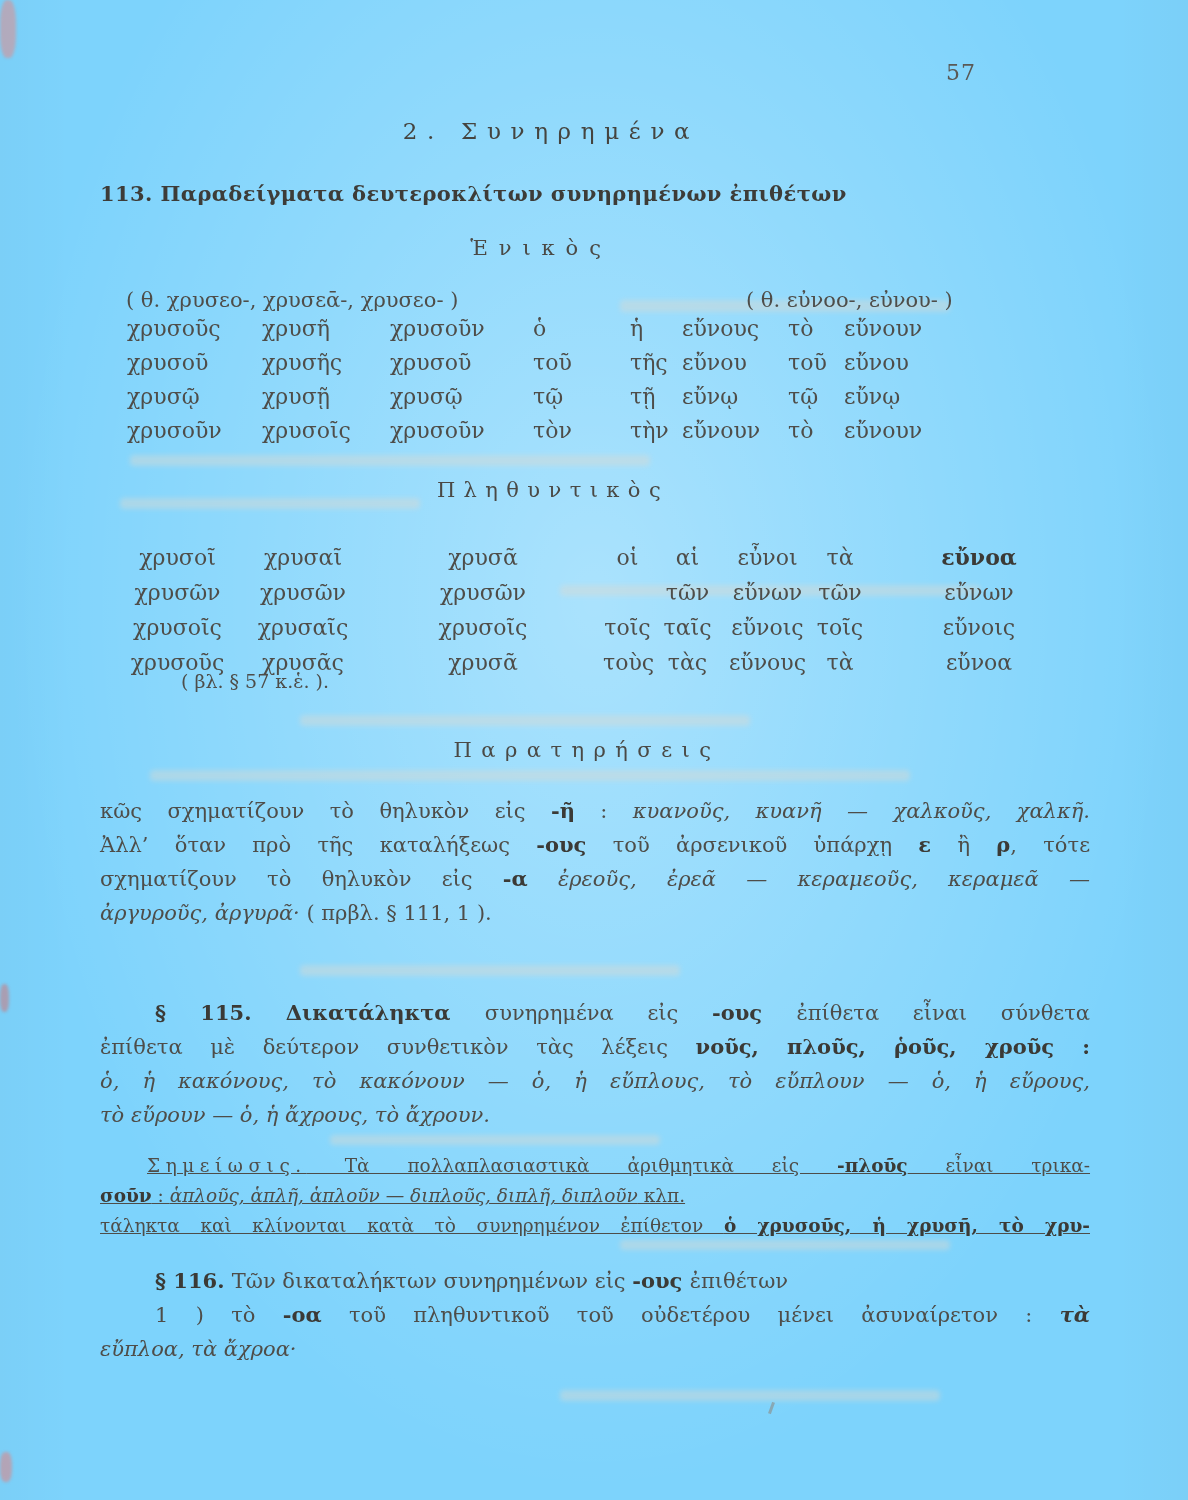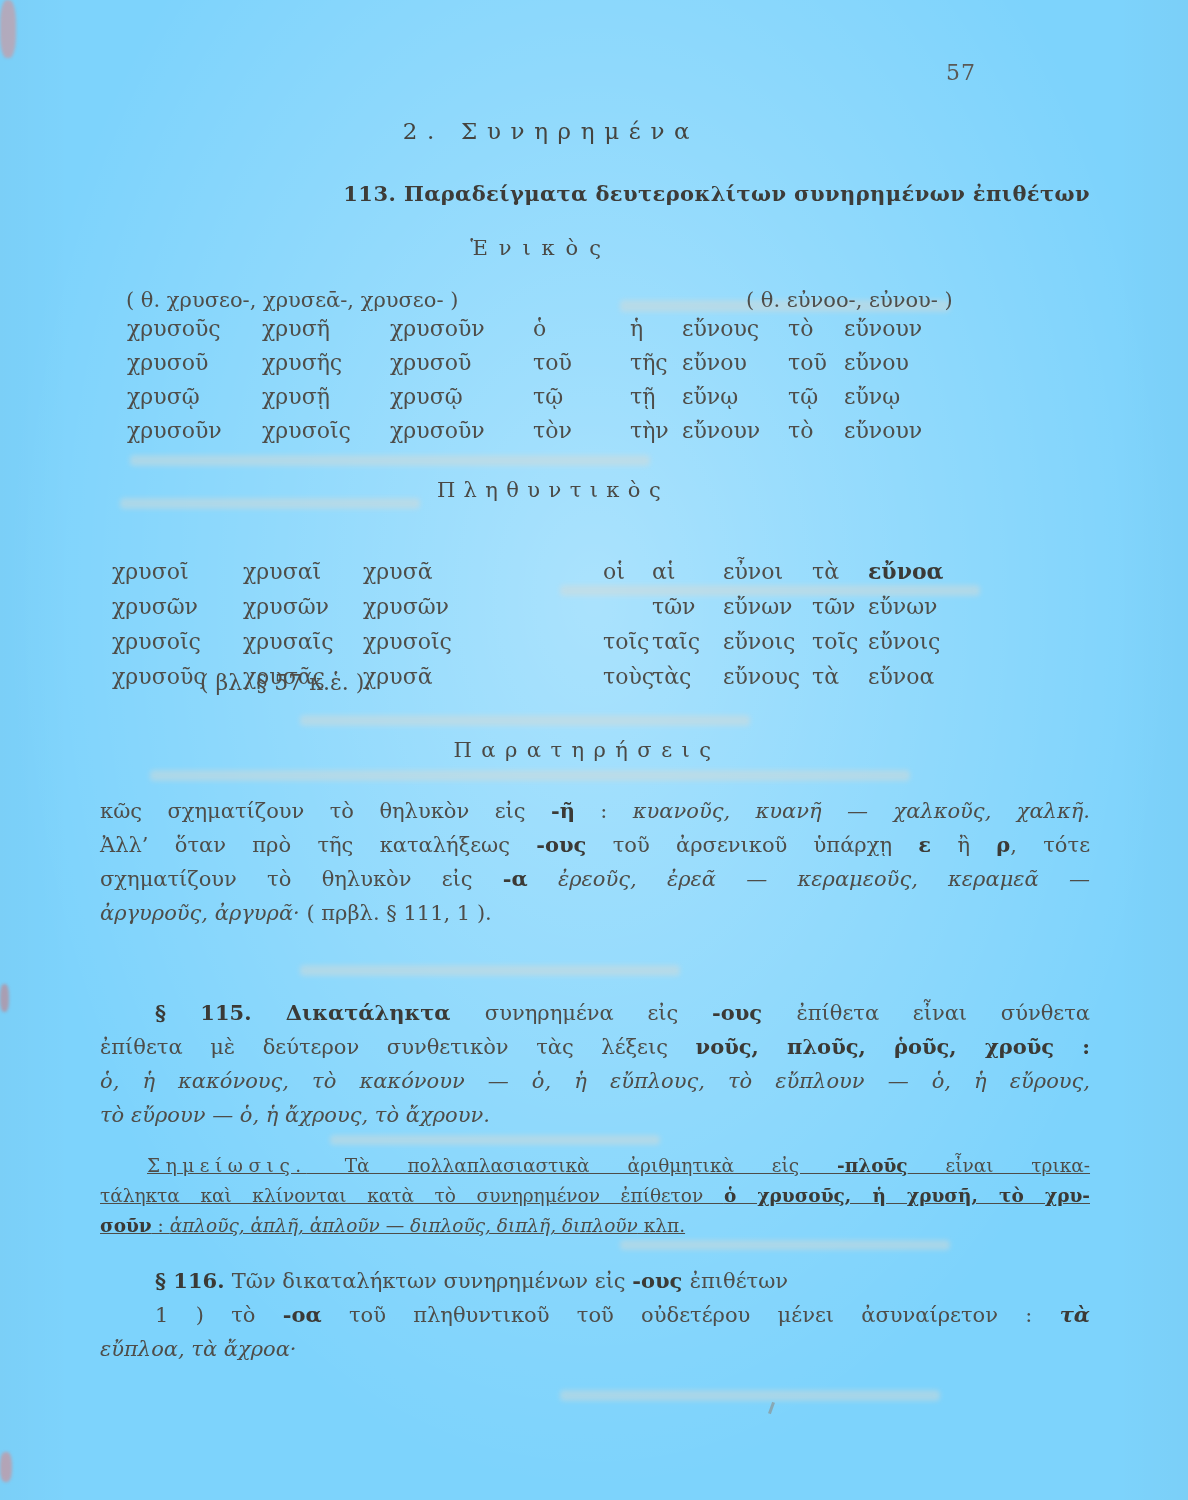--- a/index.html
+++ b/index.html
@@ -17,40 +17,40 @@
       radial-gradient(ellipse at 50% 40%, rgba(255,255,255,.35), rgba(0,0,0,0) 70%),
       linear-gradient(90deg, rgba(0,0,0,.02), rgba(0,0,0,0) 6%, rgba(0,0,0,0) 94%, rgba(0,0,0,.02));
     pointer-events:none;
   }
   .content { position:absolute; left:100px; top:0; width:990px; }
 
   .page-number { position:absolute; left:946px; top:60px; font-size:22px; color:#5a5955; letter-spacing:1px; }
 
   .h-section { position:absolute; top:118px; width:100%; text-align:center;
     font-size:23px; letter-spacing:.42em; color:#45443f; left:-44px; }
-  .h-paradigm { position:absolute; top:181px; width:100%; text-align:right;
+  .h-paradigm { position:absolute; top:181px; width:100%; text-align:left;
     font-size:21px; font-weight:bold; color:#3d3c38; letter-spacing:.02em; }
   .h-number { position:absolute; top:236px; width:100%; text-align:center;
     font-size:21px; letter-spacing:.52em; color:#4a4945; left:-54px; }
   .h-number.plural { top:478px; left:-42px; letter-spacing:.40em; }
   .h-obs { position:absolute; top:738px; width:100%; text-align:center;
     font-size:21px; letter-spacing:.45em; color:#4a4945; left:-8px; }
 
   .stems-row { position:absolute; top:288px; width:100%; font-size:21px; }
   .stem-left { position:absolute; left:26px; }
   .stem-right { position:absolute; left:646px; }
 
   .decl { position:absolute; display:grid; font-size:22px; }
   .decl .cell { white-space:nowrap; }
   .decl.singular { top:312px; left:27px; width:963px; line-height:34px;
     grid-template-columns:135px 128px 143px 97px 52px 106px 56px 1fr; }
-  .decl.plural { top:554px; left:12px; width:978px; line-height:35px;
-    grid-template-columns:131px 120px 240px 49px 71px 89px 56px 1fr; }
-
-  .reference { position:absolute; top:670px; left:100px; font-size:22px; }
+  .decl.plural { top:540px; left:12px; width:978px; line-height:35px;
+    grid-template-columns:131px 120px 240px 49px 71px 89px 56px 1fr;text-align:center; }
+
+  .reference { position:absolute; top:670px; left:81px; font-size:19px; }
 
   .para { position:absolute; left:0; width:990px; font-size:21px; color:#4e4d49; }
   .para .line { line-height:34px; text-align:justify; white-space:normal; }
   .para .line.just { text-align-last:justify; }
   .para .line.ind { text-indent:55px; }
   .p114 { top:794px; }
   .p115 { top:996px; }
   .note { top:1151px;text-decoration:underline; }
   .note .line { line-height:30px; font-size:18.5px; }
   .note .line.ind { text-indent:47px; }
@@ -185,22 +185,22 @@
         <div class="line"><span class="i">ἀργυροῦς, ἀργυρᾶ·</span><span> ( πρβλ. § 111, 1 ).</span></div>
       </div>
     <div class="para p115">
         <div class="line ind just"><span class="b">§ 115. Δικατάληκτα </span><span>συνηρημένα εἰς </span><span class="b">-ους </span><span>ἐπίθετα εἶναι σύνθετα</span></div>
         <div class="line just"><span>ἐπίθετα μὲ δεύτερον συνθετικὸν τὰς λέξεις </span><span class="b">νοῦς, πλοῦς, ῥοῦς, χροῦς :</span></div>
         <div class="line just"><span class="i">ὁ, ἡ κακόνους, τὸ κακόνουν — ὁ, ἡ εὔπλους, τὸ εὔπλουν — ὁ, ἡ εὔρους,</span></div>
         <div class="line"><span class="i">τὸ εὔρουν — ὁ, ἡ ἄχρους, τὸ ἄχρουν.</span></div>
       </div>
     <div class="para note">
         <div class="line ind just"><span class="sp">Σημείωσις.</span><span> Τὰ πολλαπλασιαστικὰ ἀριθμητικὰ εἰς </span><span class="b">-πλοῦς</span><span> εἶναι τρικα-</span></div>
+        <div class="line"><span class="b">σοῦν</span><span> : </span><span class="i">ἁπλοῦς, ἁπλῆ, ἁπλοῦν — διπλοῦς, διπλῆ, διπλοῦν</span><span> κλπ.</span></div>
         <div class="line just"><span>τάληκτα καὶ κλίνονται κατὰ τὸ συνηρημένον ἐπίθετον </span><span class="b">ὁ χρυσοῦς, ἡ χρυσῆ, τὸ χρυ-</span></div>
-        <div class="line"><span class="b">σοῦν</span><span> : </span><span class="i">ἁπλοῦς, ἁπλῆ, ἁπλοῦν — διπλοῦς, διπλῆ, διπλοῦν</span><span> κλπ.</span></div>
       </div>
     <div class="para p116">
         <div class="line ind"><span class="b">§ 116. </span><span>Τῶν δικαταλήκτων συνηρημένων εἰς </span><span class="b">-ους </span><span>ἐπιθέτων</span></div>
         <div class="line ind just"><span>1 ) τὸ </span><span class="b">-οα</span><span> τοῦ πληθυντικοῦ τοῦ οὐδετέρου μένει ἀσυναίρετον : </span><span class="bi">τὰ</span></div>
         <div class="line"><span class="i">εὔπλοα, τὰ ἄχροα·</span></div>
       </div>
 
   </div>
 </div>
 

